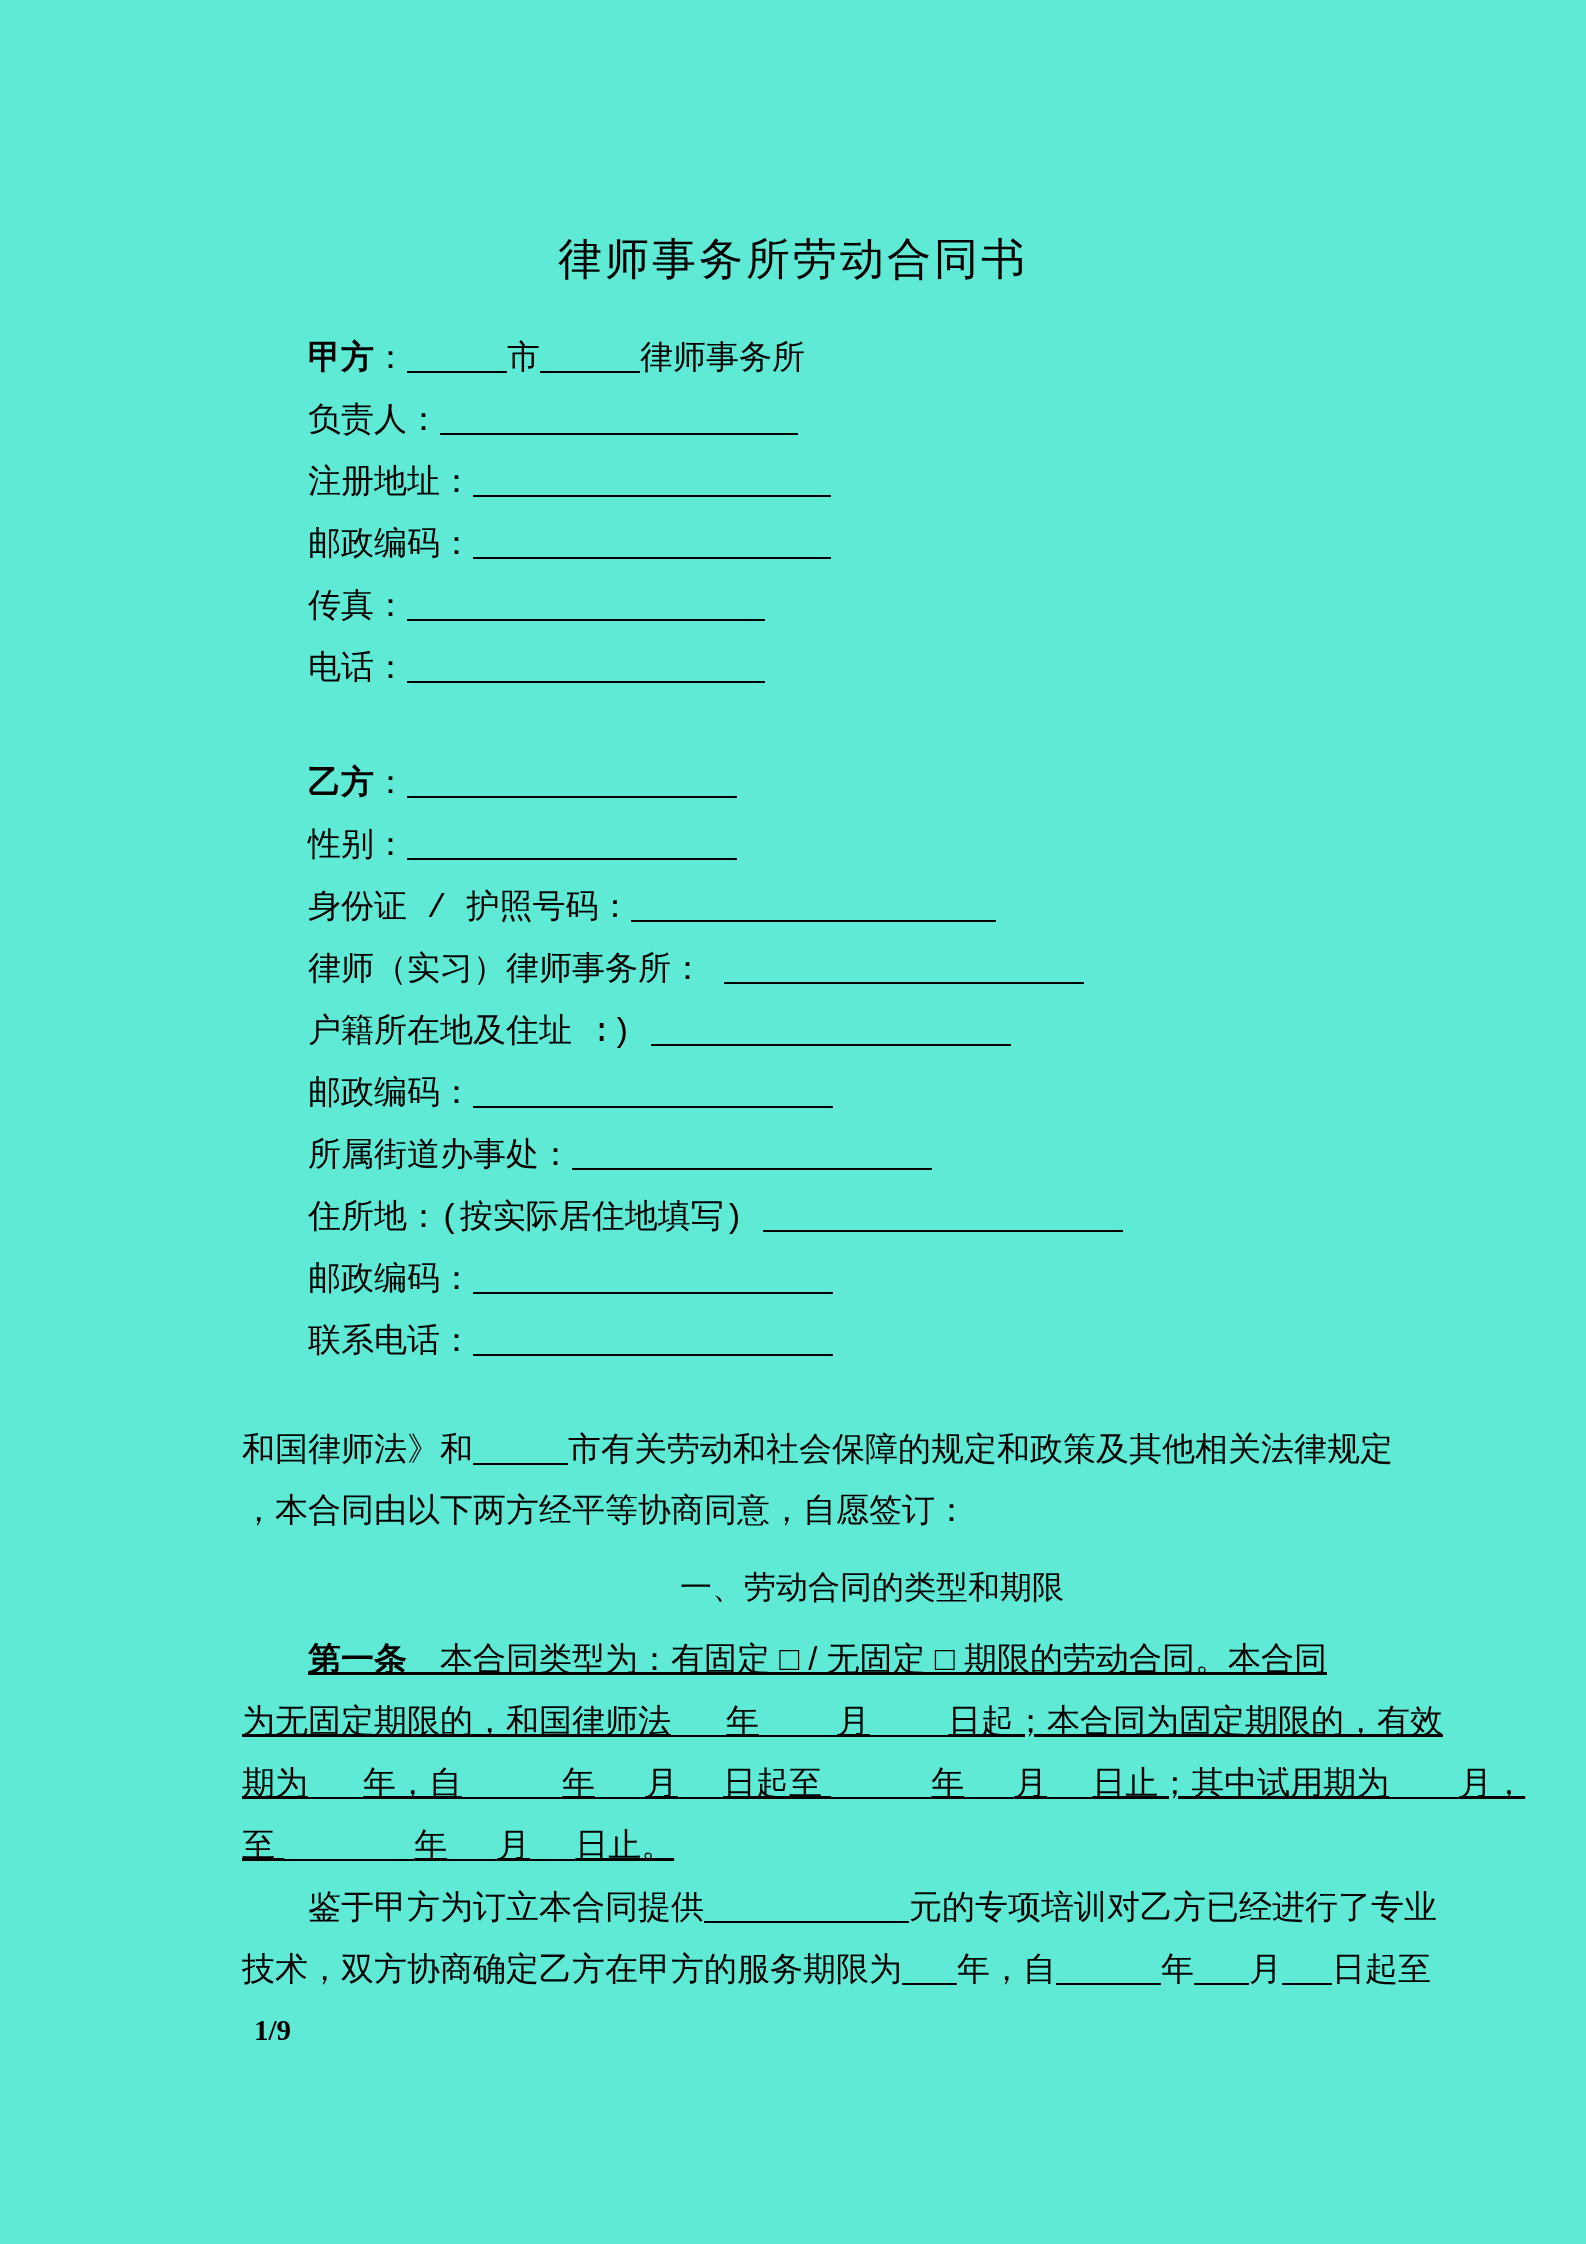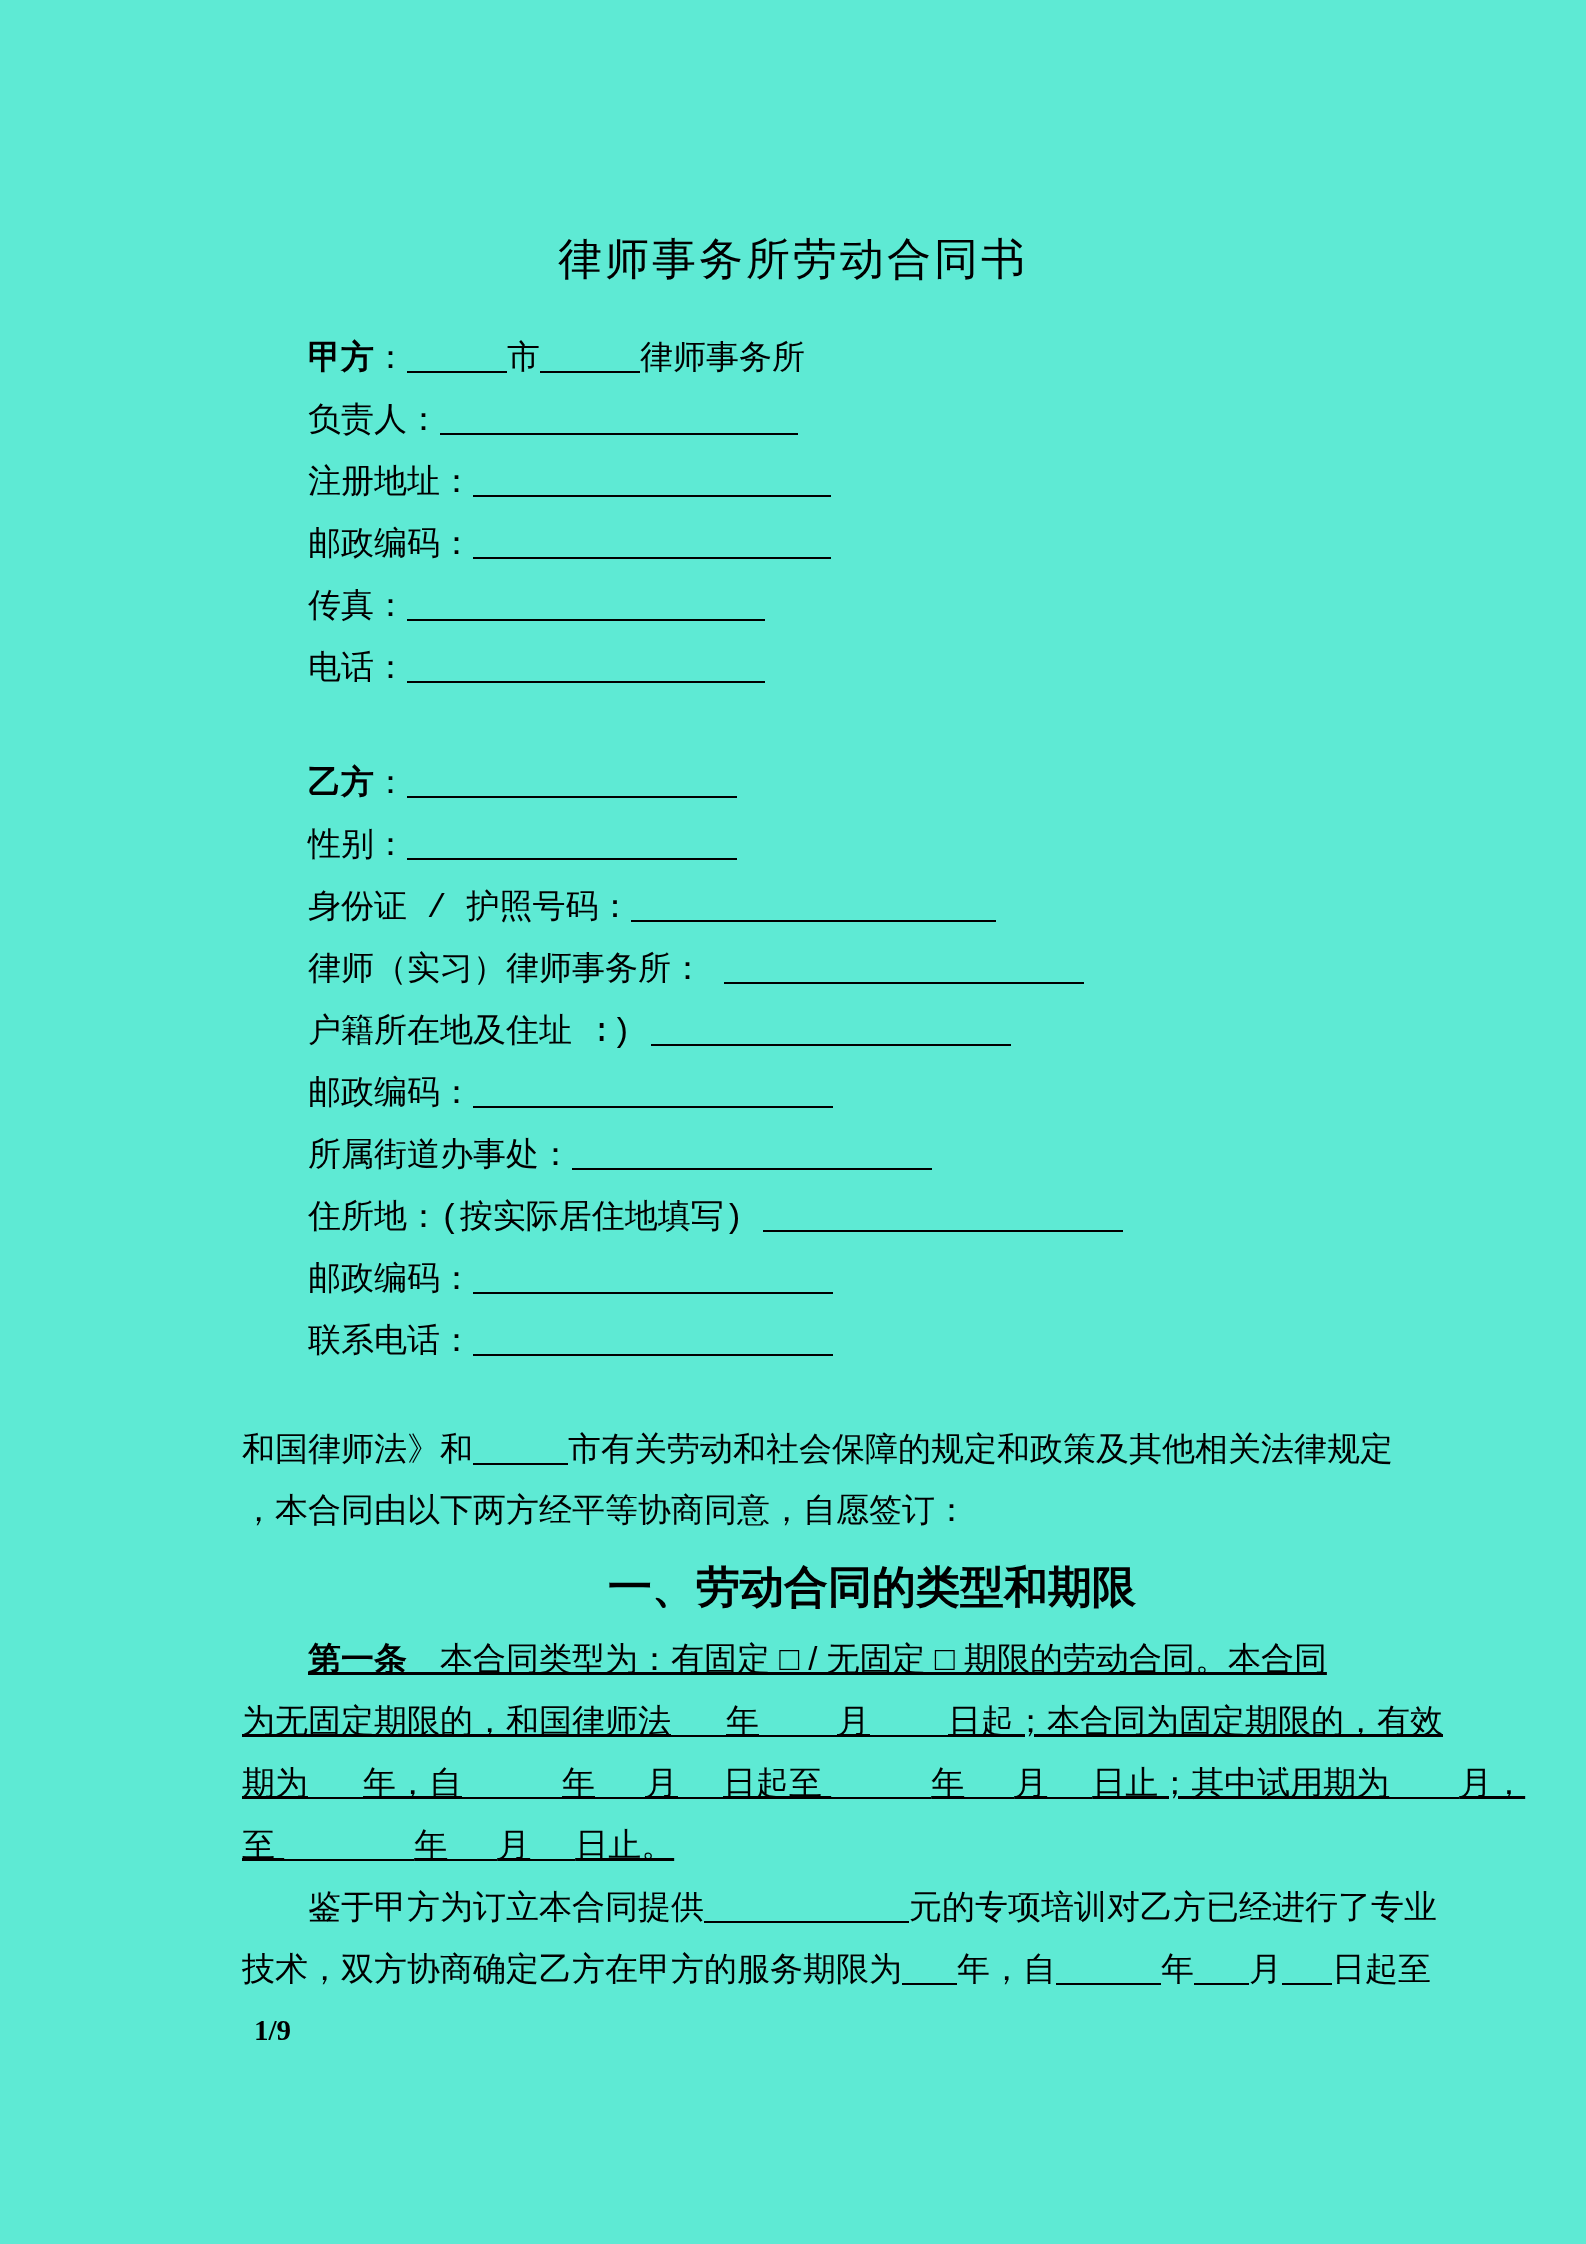--- a/index.html
+++ b/index.html
@@ -32,22 +32,22 @@
     border-bottom:2px solid #000;
     vertical-align:-5px;
   }
   .party-a { margin-top:38px; }
   .party-b { margin-top:56px;font-family:Liberation Mono, monospace; }
   .preamble { margin-top:44px; }
   .preamble .line { line-height:61px; }
   .section-heading {
     margin-top:26px;
     text-align:center;
-    font-size:44px;
-    font-weight:bold;
+    font-size:32px;
+    font-weight:normal;
     line-height:42px;
   }
   .clause1 { margin-top:20px;text-decoration:underline; }
   .service { margin-top:0; }
   .page-footer {
     margin-top:12px;
     padding-left:12px;
     font-family:"Liberation Serif","DejaVu Serif",serif;
     font-weight:bold;
     font-size:29px;

